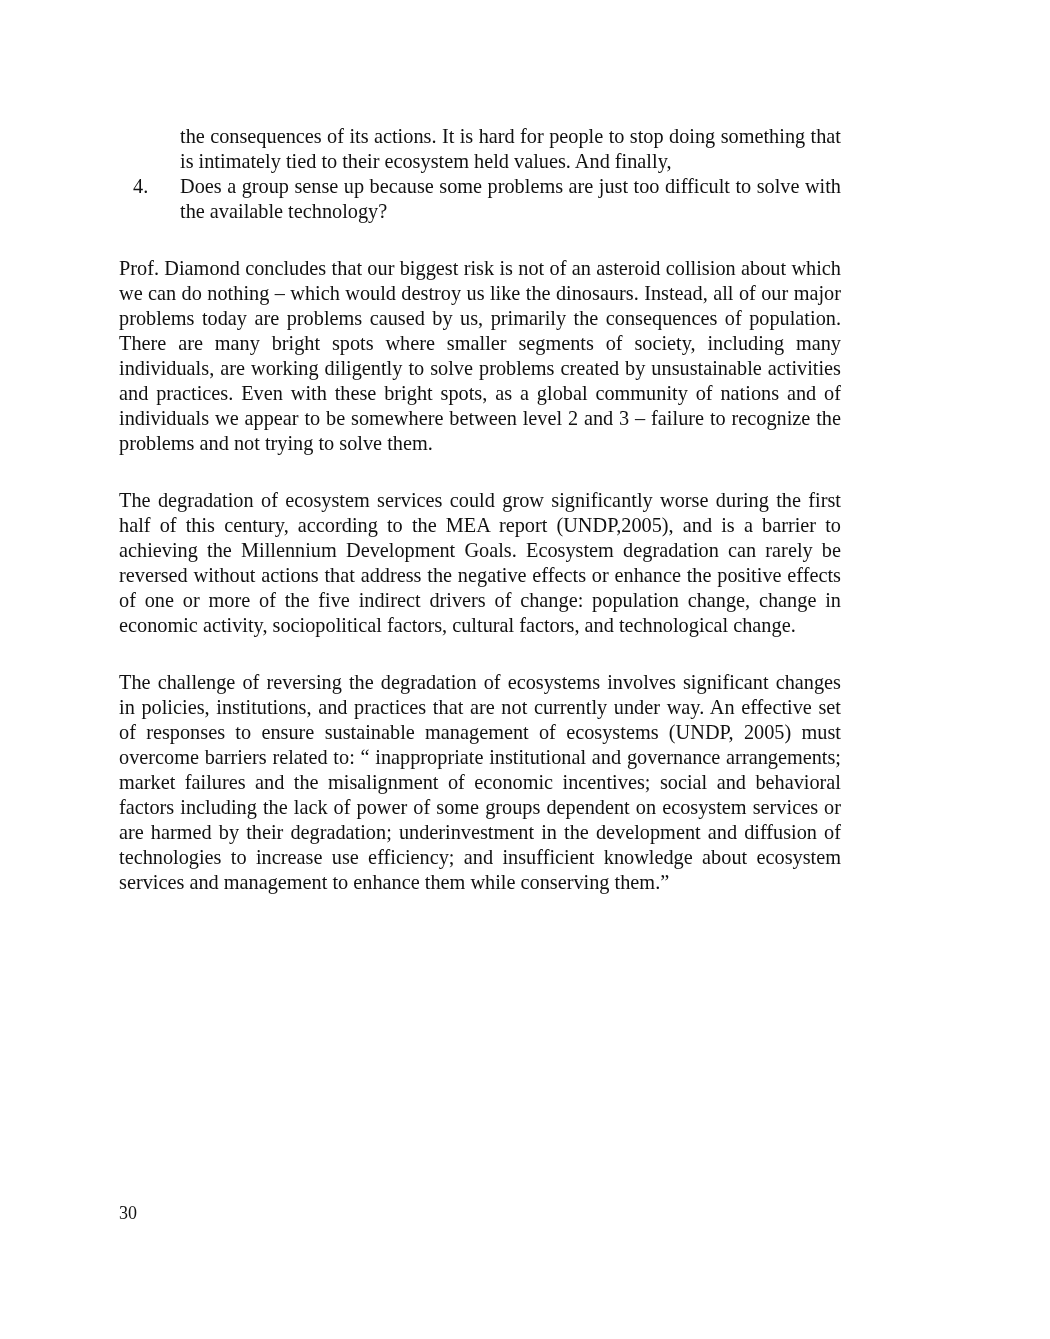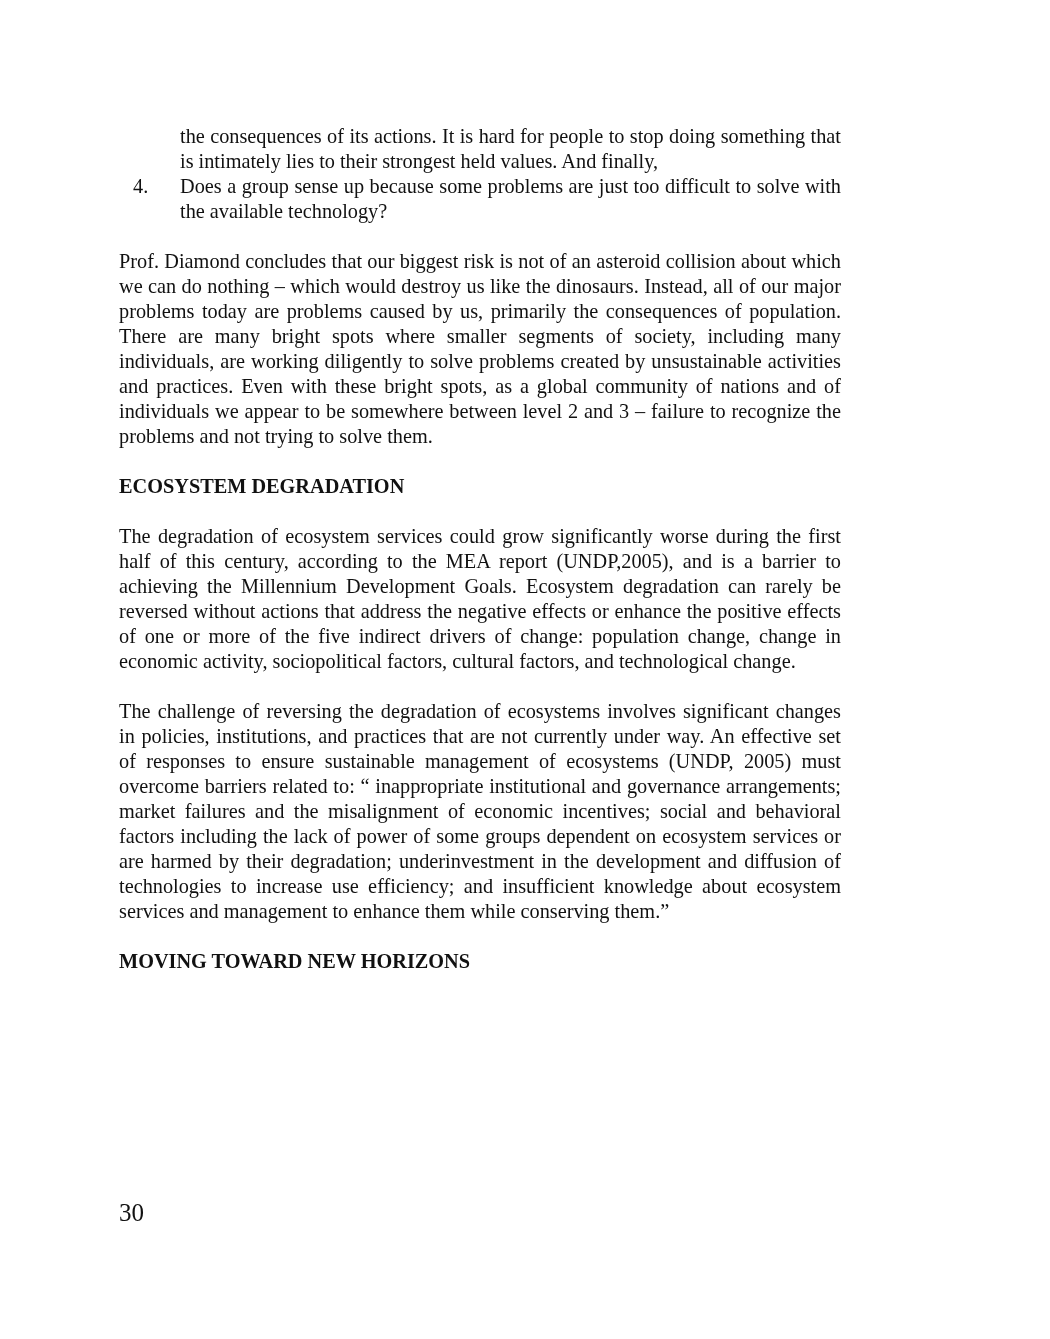--- a/index.html
+++ b/index.html
@@ -36,56 +36,54 @@
       padding-left: 61px;
     }
     .list-num {
       position: absolute;
       left: 14px;
       top: 0;
       font-size: 20.3px;
       line-height: 25px;
     }
     .para {
-      margin-top: 25px;
+      margin-top: 32px;
     }
     .heading {
       font-weight: bold;
       font-size: 20.3px;
       line-height: 25px;
       margin: 25px 0 0 0;
     }
     .page-number {
       position: absolute;
       left: 119px;
       top: 1199px;
-      font-size: 25px;
+      font-size: 18px;
       line-height: 28px;
     }
   </style>
 </head>
 <body>
 
 <div class="page">
 
   <div class="list-cont">
-    <p class="line-text">the consequences of its actions.  It is hard for people to stop doing something that is intimately lies to their strongest held values.  And finally,</p>
+    <p class="line-text">the consequences of its actions.  It is hard for people to stop doing something that is intimately tied to their ecosystem held values.  And finally,</p>
   </div>
 
   <div class="list-item">
     <span class="list-num">4.</span>
     <p class="line-text">Does a group sense up because some problems are just too difficult to solve with the available technology?</p>
   </div>
 
   <p class="line-text para">Prof. Diamond concludes that our biggest risk is not of an asteroid collision about which we can do nothing – which would destroy us like the dinosaurs.  Instead, all of our major problems today are problems caused by us, primarily the consequences of population.  There are many bright spots where smaller segments of society, including many individuals, are working diligently to solve problems created by unsustainable activities and practices. Even with these bright spots, as a global community of nations and of individuals we appear to be somewhere between level 2 and 3 – failure to recognize the problems and not trying to solve them.</p>
 
-  <h2 class="heading">ECOSYSTEM DEGRADATION</h2>
 
   <p class="line-text para">The degradation of ecosystem services could grow significantly worse during the first half of this century, according to the MEA report (UNDP,2005), and is a barrier to achieving the Millennium Development Goals. Ecosystem degradation can rarely be reversed without actions that address the negative effects or enhance the positive effects of one or more of the five indirect drivers of change: population change, change in economic activity, sociopolitical factors, cultural factors, and technological change.</p>
 
   <p class="line-text para">The challenge of reversing the degradation of ecosystems involves significant changes in policies, institutions, and practices that are not currently under way. An effective set of responses to ensure sustainable management of ecosystems (UNDP, 2005) must overcome barriers related to: “ inappropriate institutional and governance arrangements; market failures and the misalignment of economic incentives; social and behavioral factors including the lack of power of some groups dependent on ecosystem services or are harmed by their degradation; underinvestment in the development and diffusion of technologies to increase use efficiency; and insufficient knowledge about ecosystem services and management to enhance them while conserving them.”</p>
 
-  <h2 class="heading">MOVING TOWARD NEW HORIZONS</h2>
 
 
 </div>
 
 <div class="page-number">30</div>
 
 </body></html>

